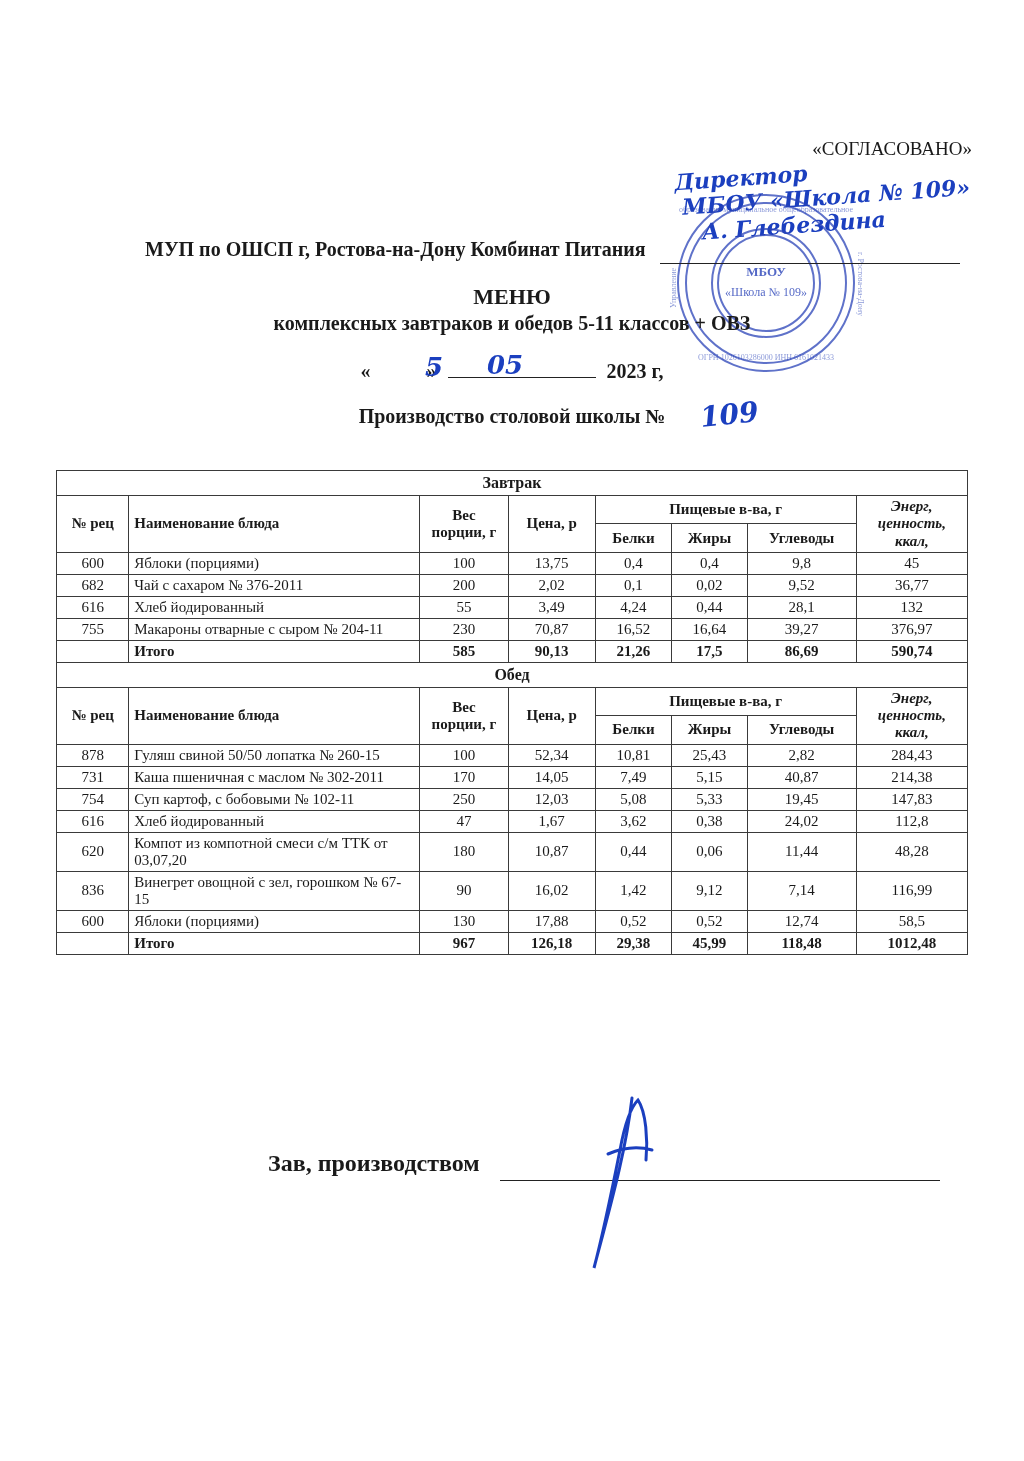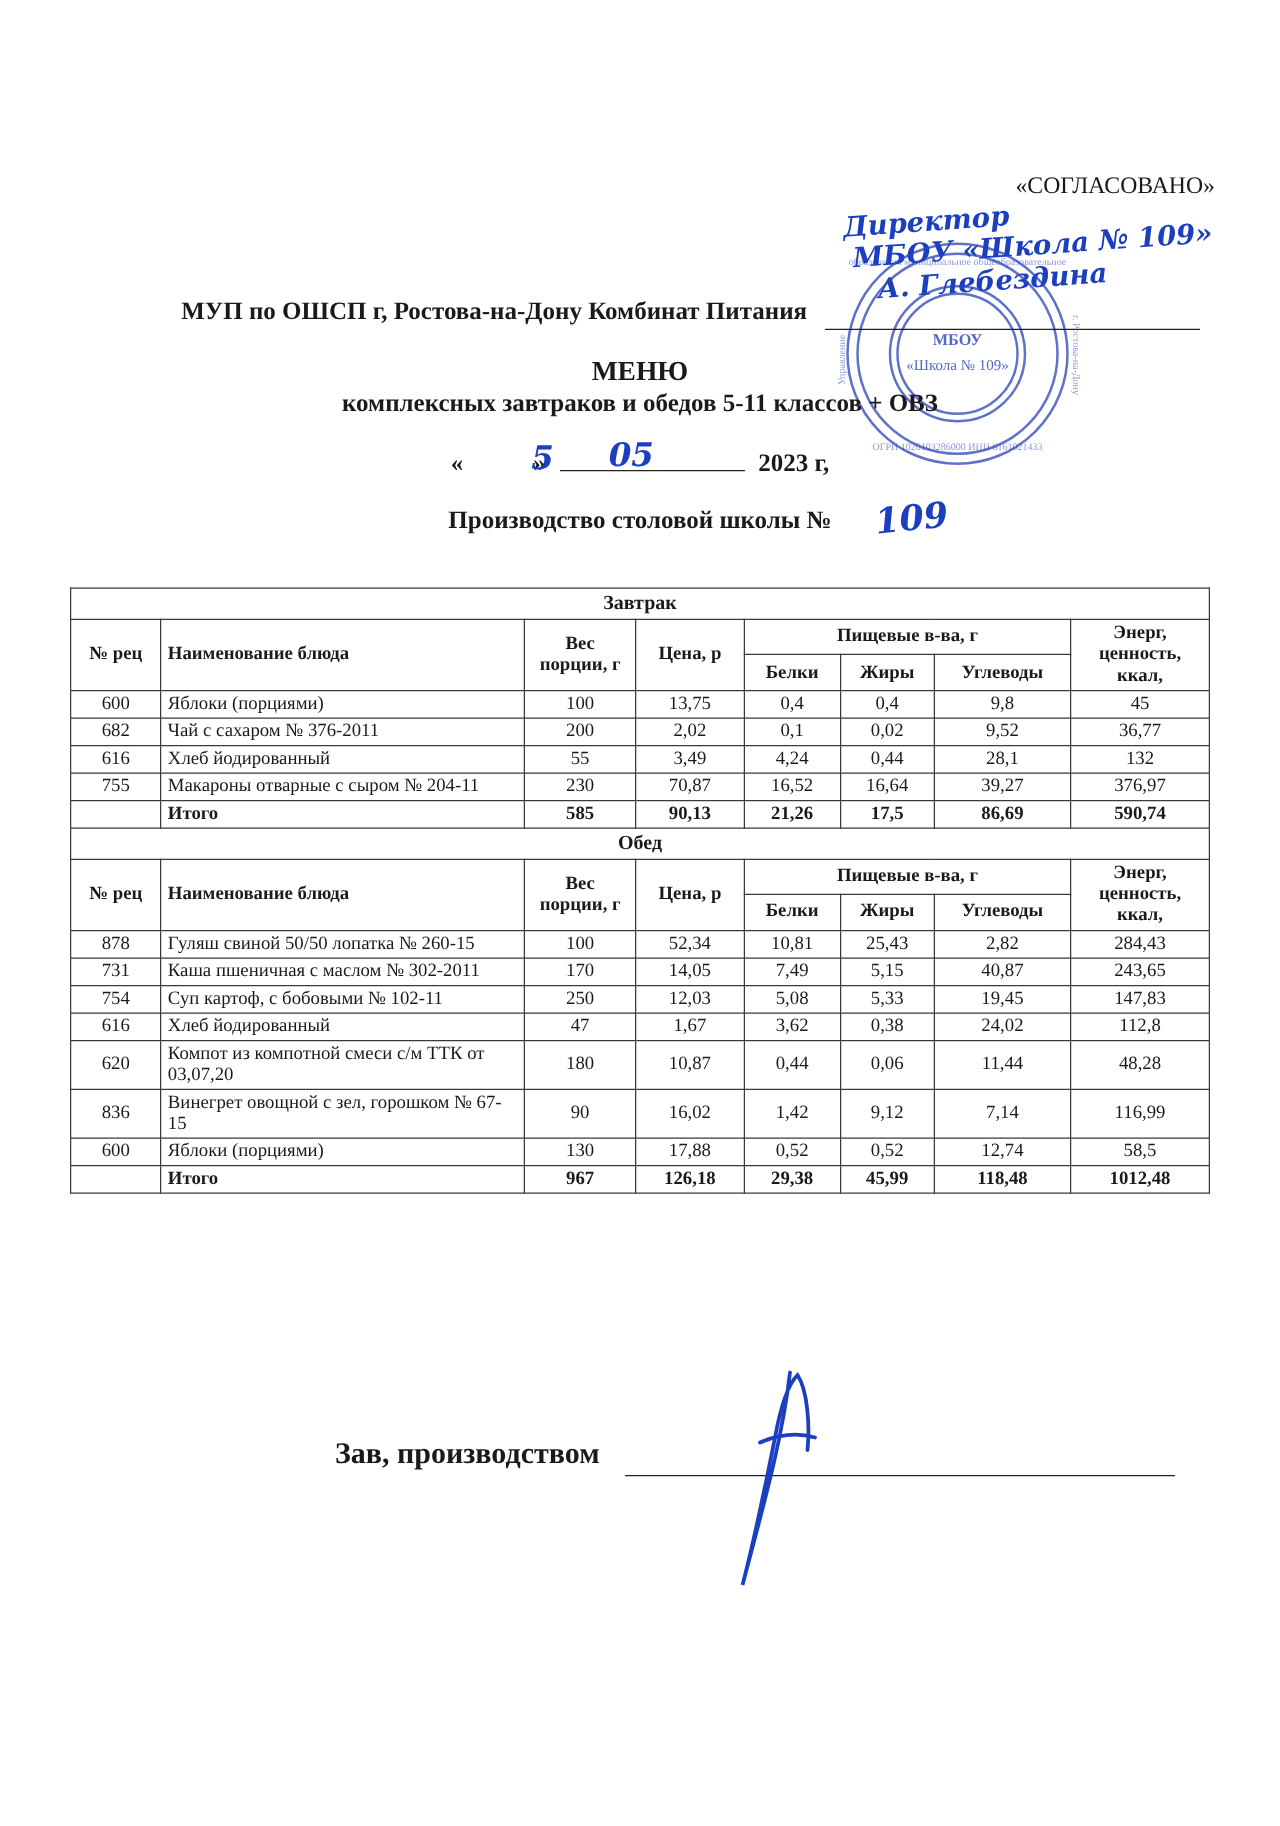--- a/index.html
+++ b/index.html
@@ -173,21 +173,21 @@
   .c-weight{ width: 82px;  text-align: center; }
   .c-price { width: 82px;  text-align: center; margin-left: 25px; }
   .c-prot  { width: 70px;  text-align: center; }
   .c-fat   { width: 68px;  text-align: center; }
   .c-carb  { width: 104px; text-align: center; }
   .c-energy{ width: 106px; text-align: center; }
   .total-row td {
     font-weight: bold;
   }
   .total-row .c-name { text-align: left; }
-  .thin { line-height: 1.15; }
+  .thin { line-height: 1.15; font-style: italic; }
 
   
   .sign-line {
     position: absolute;
     top: 1150px;
     left: 268px;
     font-size: 24px;
     font-weight: bold;
   }
   .sign-rule {
@@ -358,21 +358,21 @@
           <td class="c-energy">284,43</td>
         </tr>
         <tr>
           <td class="c-num">731</td>
           <td class="c-name">Каша пшеничная с маслом № 302-2011</td>
           <td class="c-weight">170</td>
           <td class="c-price">14,05</td>
           <td class="c-prot">7,49</td>
           <td class="c-fat">5,15</td>
           <td class="c-carb">40,87</td>
-          <td class="c-energy">243,65</td>
+          <td class="c-energy">214,38</td>
         </tr>
         <tr>
           <td class="c-num">754</td>
           <td class="c-name">Суп картоф, с бобовыми № 102-11</td>
           <td class="c-weight">250</td>
           <td class="c-price">12,03</td>
           <td class="c-prot">5,08</td>
           <td class="c-fat">5,33</td>
           <td class="c-carb">19,45</td>
           <td class="c-energy">147,83</td>

